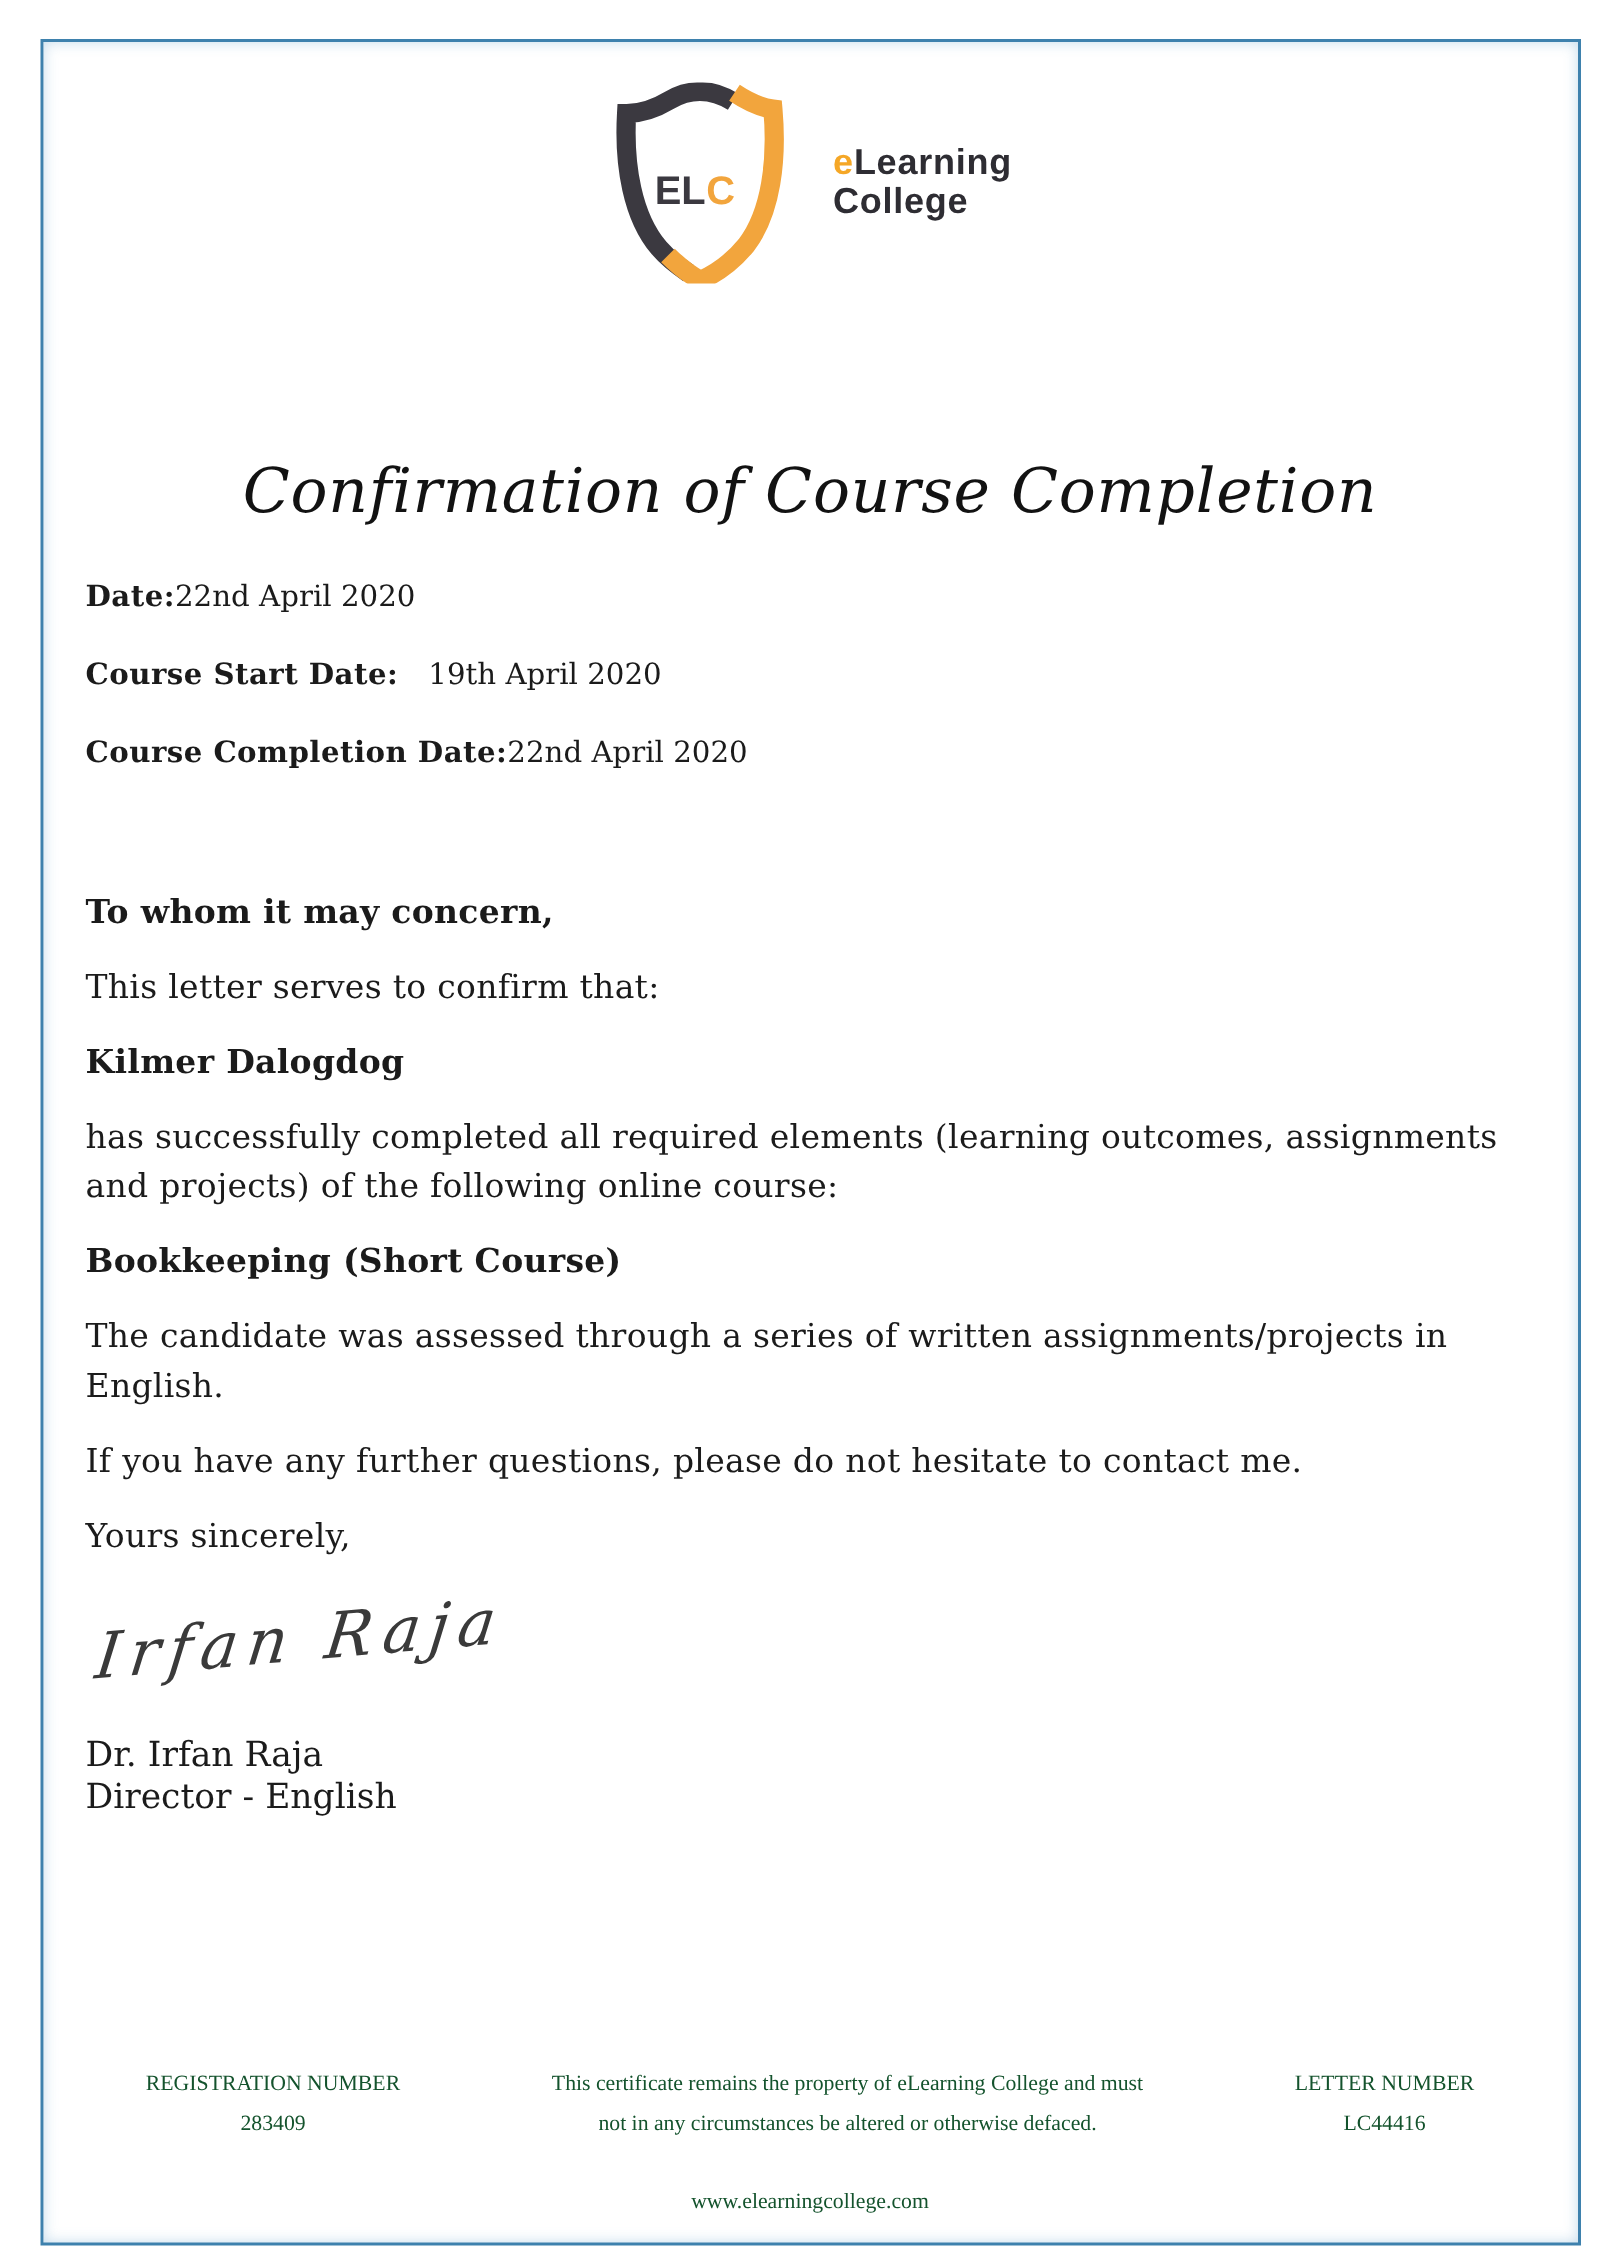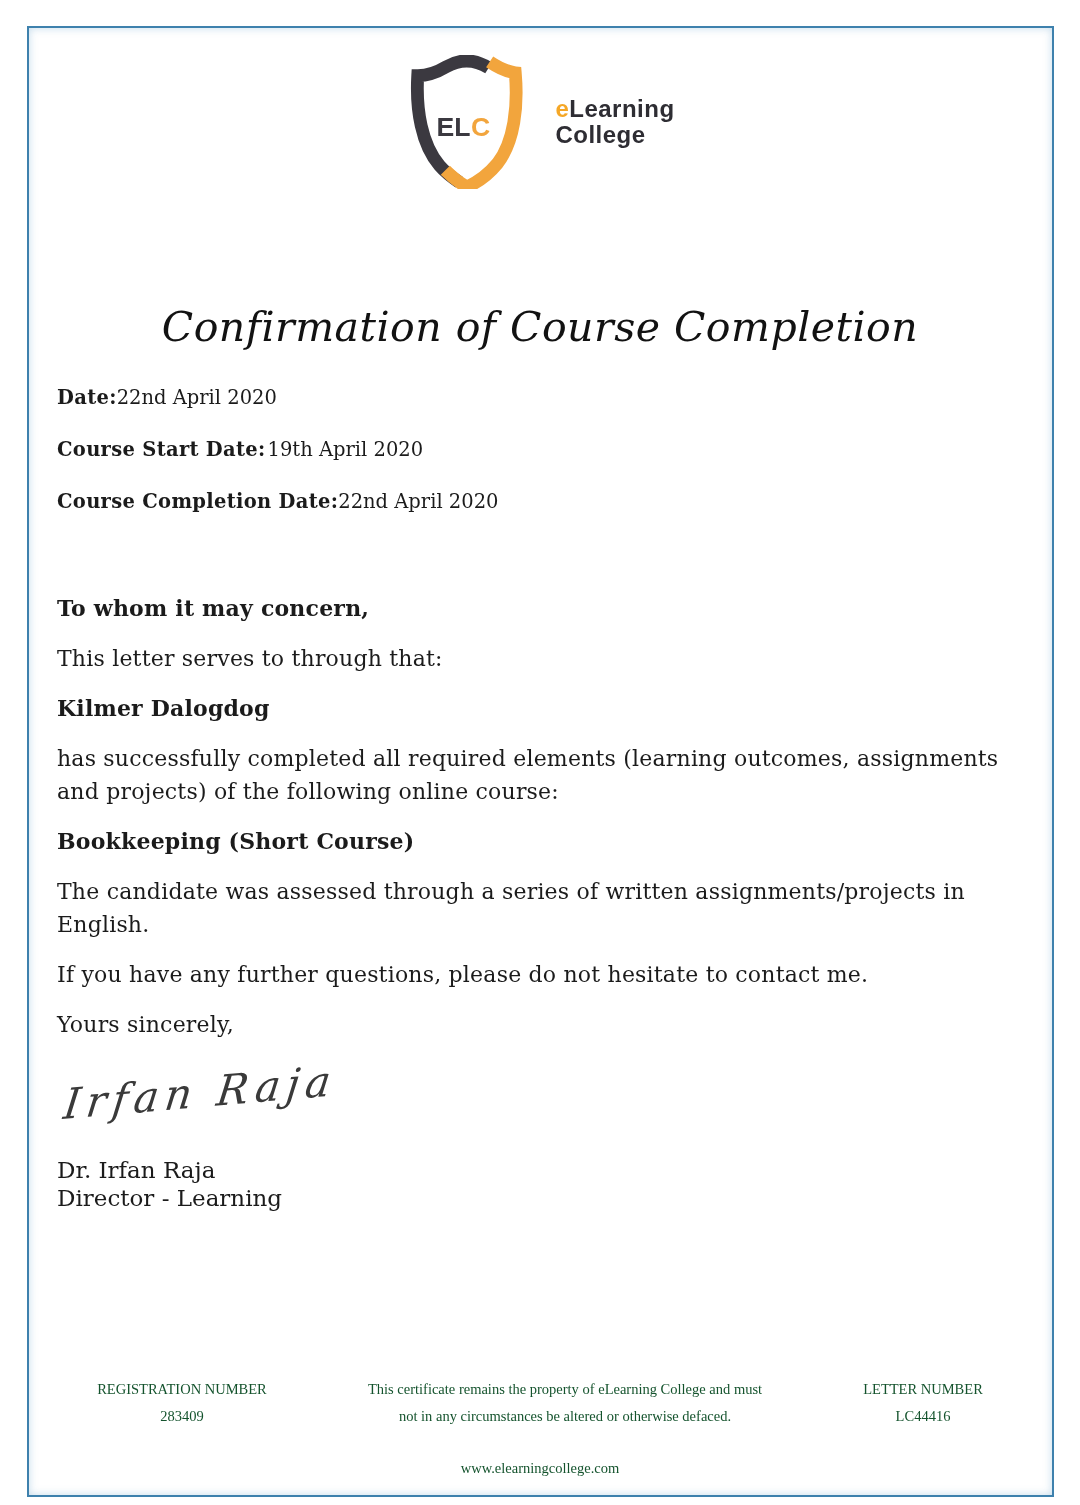--- a/index.html
+++ b/index.html
@@ -56,21 +56,21 @@
     font-weight: 500;
     font-size: 41px;
     color: #121212;
     letter-spacing: 0.5px;
   }
 
   
   .meta { margin-top: 36px; font-size: 19.5px; }
   .meta p { margin: 0 0 31px; line-height: 21px; }
   .meta .b { font-weight: 700; letter-spacing: 0.3px; }
-  .meta .gap { margin-left: 2px; text-align: right; }
+  .meta .gap { margin-left: 20px; text-align: right; }
 
   
   .body-block { margin-top: 80px; font-size: 22px; max-width: 978px; }
   .body-block p { margin: 0 0 17px; line-height: 33px; letter-spacing: 0.2px; }
   .bold { font-weight: 700; }
 
   
   .signature-script {
     margin: 6px 0 0 6px;
     width: fit-content;
@@ -131,33 +131,33 @@
   <div class="title">Confirmation of Course Completion</div>
 
   <div class="meta">
     <p><span class="b">Date:</span><span>22nd April 2020</span></p>
     <p><span class="b">Course Start Date:</span><span class="gap">19th April 2020</span></p>
     <p><span class="b">Course Completion Date:</span><span>22nd April 2020</span></p>
   </div>
 
   <div class="body-block">
     <p class="bold">To whom it may concern,</p>
-    <p>This letter serves to through that:</p>
+    <p>This letter serves to confirm that:</p>
     <p class="bold">Kilmer Dalogdog</p>
     <p>has successfully completed all required elements (learning outcomes, assignments and projects) of the following online course:</p>
     <p class="bold">Bookkeeping (Short Course)</p>
     <p>The candidate was assessed through a series of written assignments/projects in English.</p>
     <p>If you have any further questions, please do not hesitate to contact me.</p>
     <p>Yours sincerely,</p>
   </div>
 
   <div class="signature-script">Irfan Raja</div>
   <div class="signatory">
     <div>Dr. Irfan Raja</div>
-    <div>Director - Learning</div>
+    <div>Director - English</div>
   </div>
 
 </div>
 
 <div class="footer">
   <div class="footer-cols">
     <div class="footer-col left">
       <div>REGISTRATION NUMBER</div>
       <div>283409</div>
     </div>

